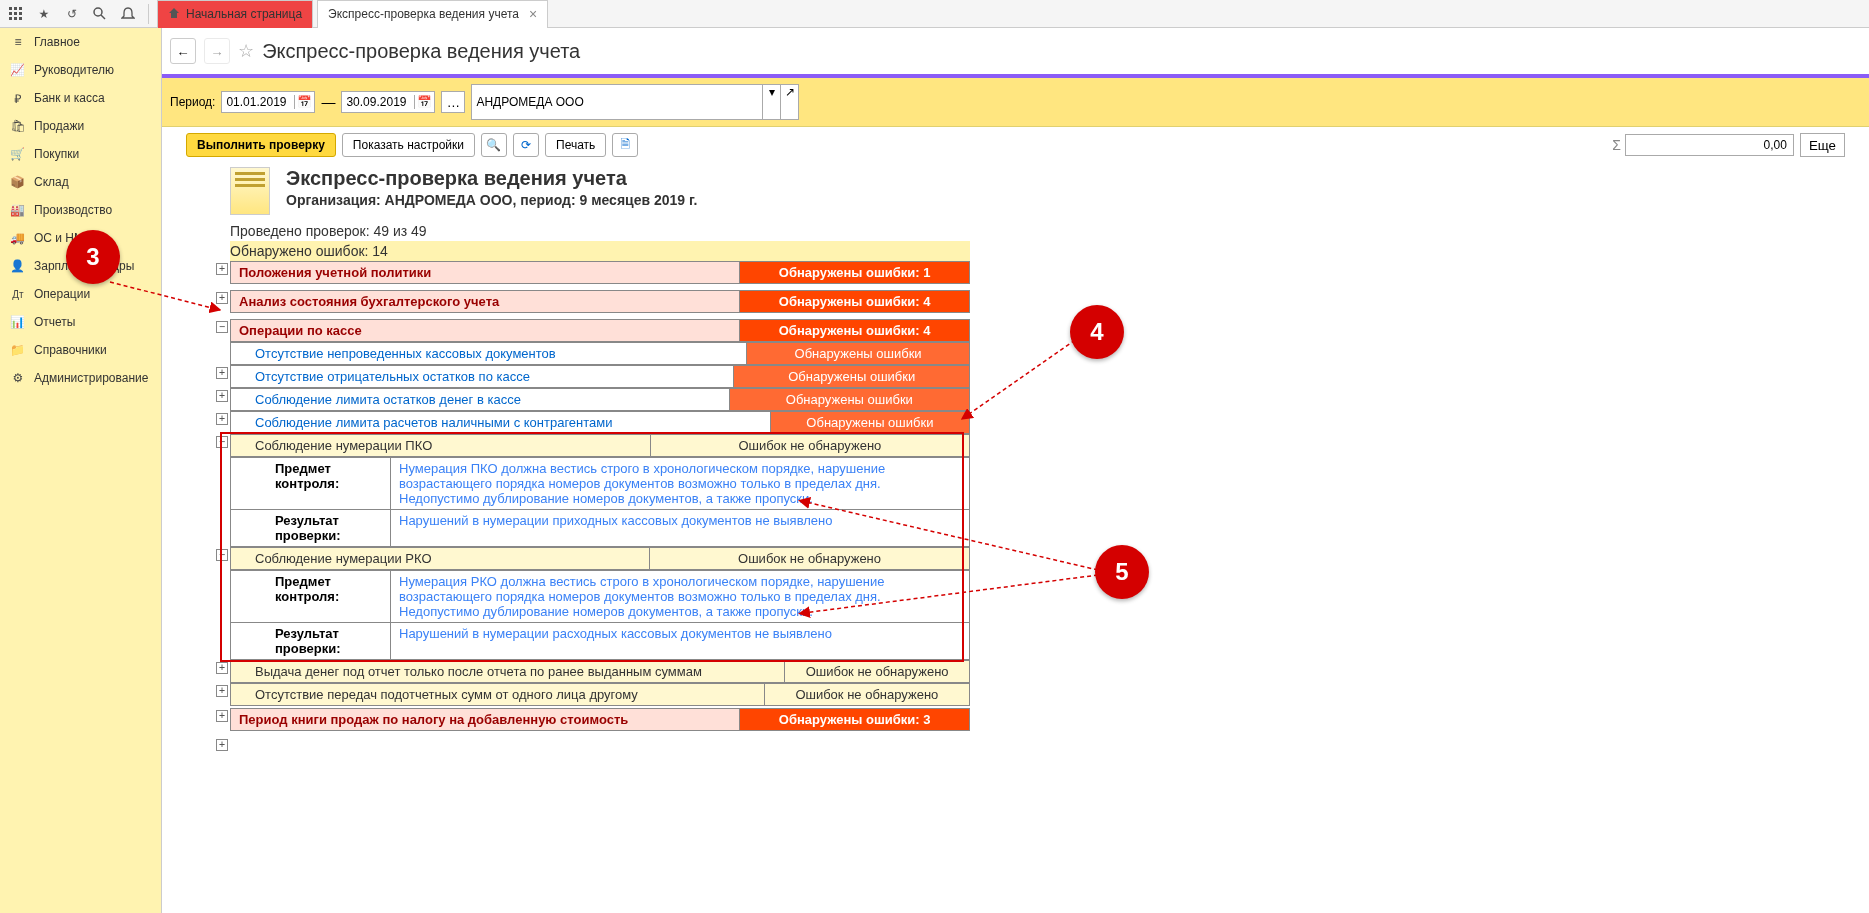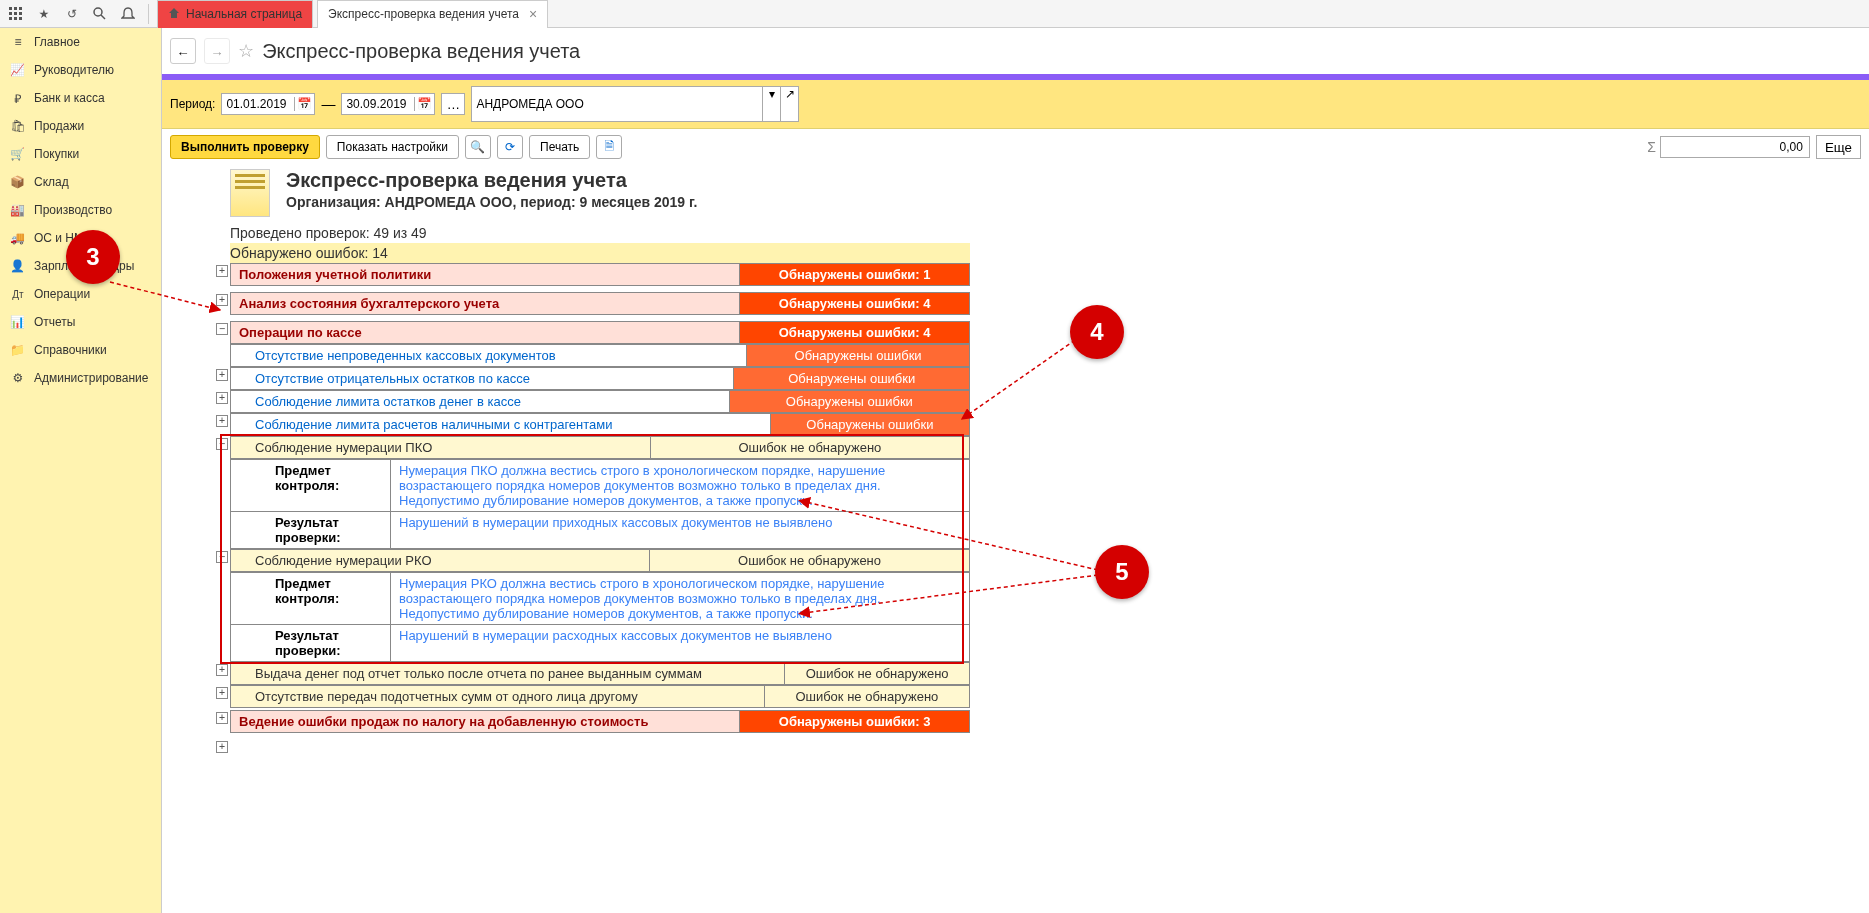--- a/index.html
+++ b/index.html
@@ -19,40 +19,40 @@
 .sidebar-item { display: flex; align-items: center; gap: 8px; padding: 6px 10px; cursor: pointer; font-size: 12px; color: #333; }
 .sidebar-item .sicon { width: 16px; height: 16px; display: flex; align-items: center; justify-content: center; color: #444; }
 
 .main { flex: 1; display: flex; flex-direction: column; overflow: hidden; }
 .title-row { display: flex; align-items: center; padding: 10px 8px; gap: 8px; }
 .nav-btn { width: 26px; height: 26px; border: 1px solid #ccc; background: #fff; cursor: pointer; display: flex; align-items: center; justify-content: center; border-radius: 3px; }
 .title-text { font-size: 20px; color: #333; }
 .star-icon { color: #aaa; font-size: 18px; }
 
 
-.filter-row { background: #ffe680; padding: 6px 8px; display: flex; align-items: center; gap: 6px; border-top: 6px solid #8b5cf6; border-bottom: 1px solid #e0d070; }
+.filter-row { background: #ffe680; padding: 6px 8px; display: flex; align-items: center; gap: 6px; border-top: 4px solid #8b5cf6; border-bottom: 1px solid #e0d070; }
 .filter-row label { font-size: 12px; }
 .date-input { display: flex; align-items: center; border: 1px solid #aaa; background: #fff; height: 22px; }
 .date-input input { border: none; padding: 0 4px; width: 72px; font-size: 12px; outline: none; }
 .date-input .cal { width: 20px; text-align: center; border-left: 1px solid #aaa; cursor: pointer; color: #555; }
 .dash { font-size: 14px; }
 .dots-btn { width: 24px; height: 22px; border: 1px solid #aaa; background: #fff; cursor: pointer; }
 .org-select { display: flex; border: 1px solid #aaa; background: #fff; height: 36px; flex: 0 0 328px; }
 .org-select input { border: none; flex: 1; padding: 0 4px; font-size: 12px; outline: none; }
 .org-select .dd-btn { width: 18px; border-left: 1px solid #aaa; text-align: center; cursor: pointer; }
 
 
-.action-row { padding: 6px 8px; display: flex; align-items: center; gap: 6px; }
+.action-row { padding: 6px 24px; display: flex; align-items: center; gap: 6px; }
 .btn { height: 24px; padding: 0 10px; border: 1px solid #aaa; background: #fff; cursor: pointer; font-size: 12px; border-radius: 3px; }
 .btn.primary { background: #ffd940; border-color: #d4a800; font-weight: bold; }
 .icon-sq { width: 26px; height: 24px; border: 1px solid #aaa; background: #fff; display: flex; align-items: center; justify-content: center; cursor: pointer; border-radius: 3px; color: #0066cc; }
 .spacer { flex: 1; }
 .sum-box { display: flex; align-items: center; gap: 4px; }
 .sum-box .sigma { font-size: 14px; color: #888; }
-.sum-box input { border: 1px solid #aaa; height: 22px; width: 150px; text-align: right; padding: 0 6px; font-size: 12px; }
+.sum-box input { border: 1px solid #aaa; height: 22px; width: 169px; text-align: right; padding: 0 6px; font-size: 12px; }
 .more-btn { height: 24px; padding: 0 8px; border: 1px solid #aaa; background: #fff; cursor: pointer; }
 
 
 .report-wrap { flex: 1; overflow: auto; padding: 4px 8px; position: relative; }
 .report-head { display: flex; align-items: flex-start; gap: 16px; margin-left: 60px; margin-bottom: 6px; }
 .doc-icon { width: 40px; height: 48px; background: linear-gradient(#fff8d0, #ffe680); border: 1px solid #ccc; position: relative; }
 .doc-icon::before { content:""; position:absolute; top:4px; left:4px; right:4px; height:3px; background:#c0a030; box-shadow: 0 6px #c0a030, 0 12px #c0a030; }
 .report-title { font-size: 20px; font-weight: bold; color: #333; }
 .report-sub { font-size: 14px; font-weight: bold; color: #333; margin-top: 2px; }
 .report-meta { margin-left: 60px; font-size: 14px; color: #333; padding: 2px 0; }
@@ -423,21 +423,21 @@
             <div class="tree-gutter"></div>
           </div>
 
         <div class="tree-row">
             <div class="tree-gutter">
               <div class="expand-box">+</div>
             </div>
           <table class="section-table">
               <tbody>
                 <tr>
-                  <td class="sec-name">Ведение ошибки продаж по налогу на добавленную стоимость</td>
+                  <td class="sec-name">Период книги продаж по налогу на добавленную стоимость</td>
                   <td class="sec-status">Обнаружены ошибки: 3</td>
                 </tr>
               </tbody>
             </table>
           </div>
         <div class="tree-row">
             <div class="tree-gutter">
               <div class="expand-box">+</div>
             </div>
           </div>

